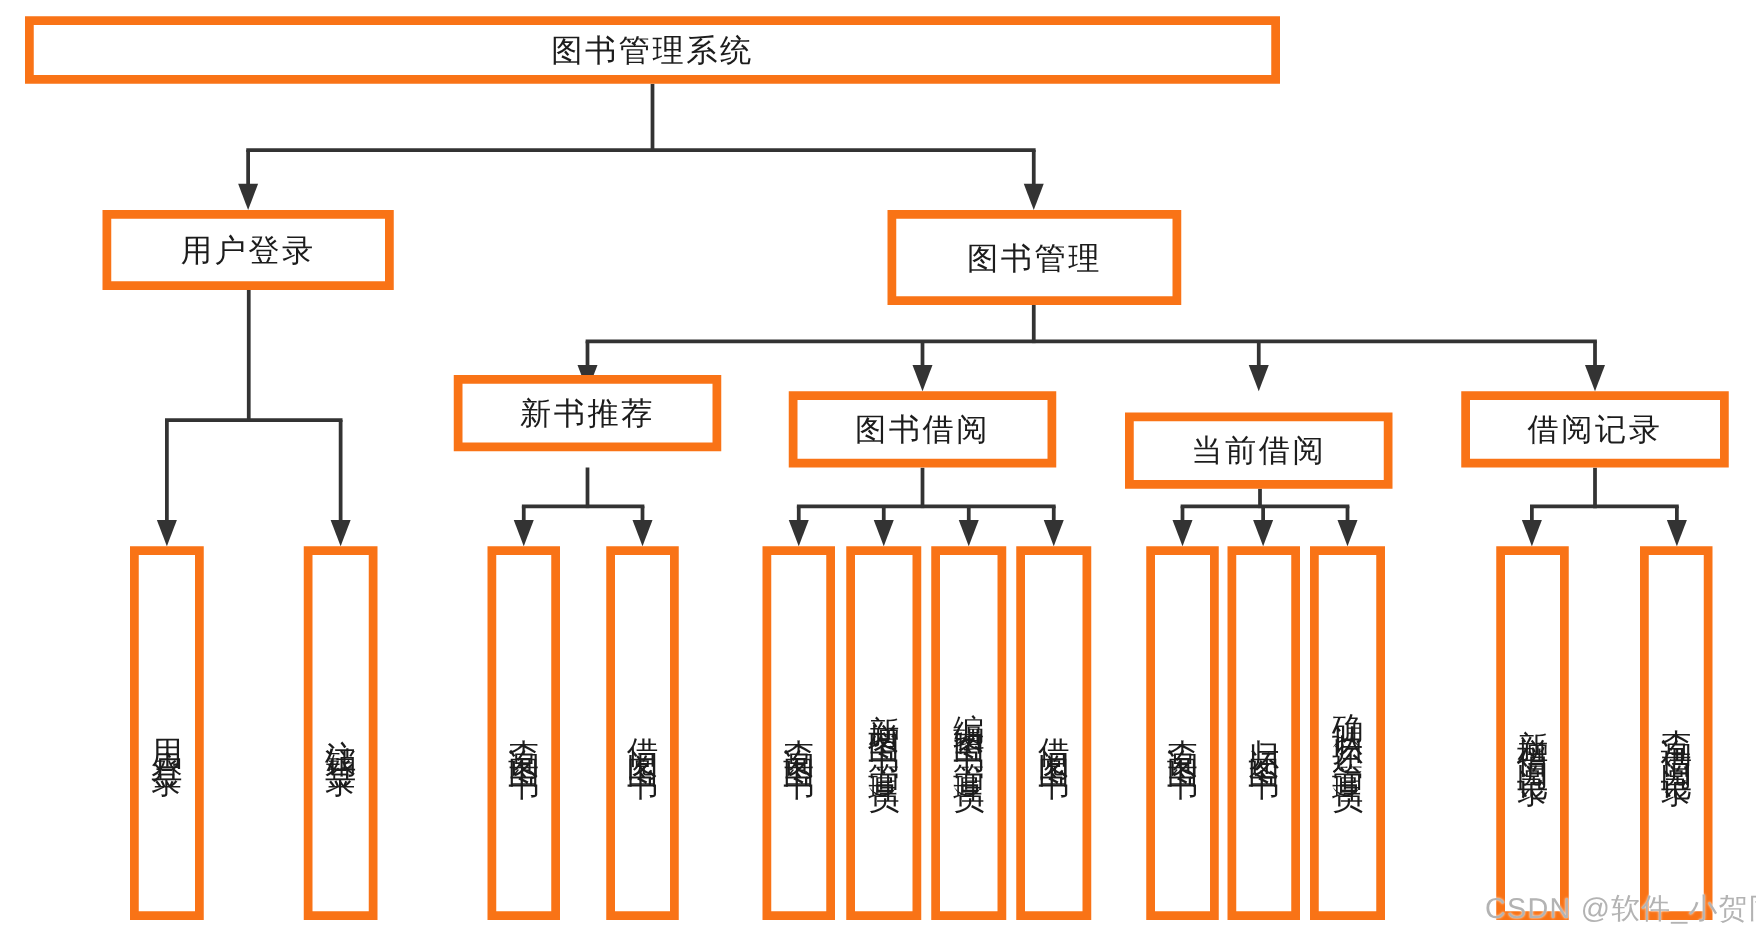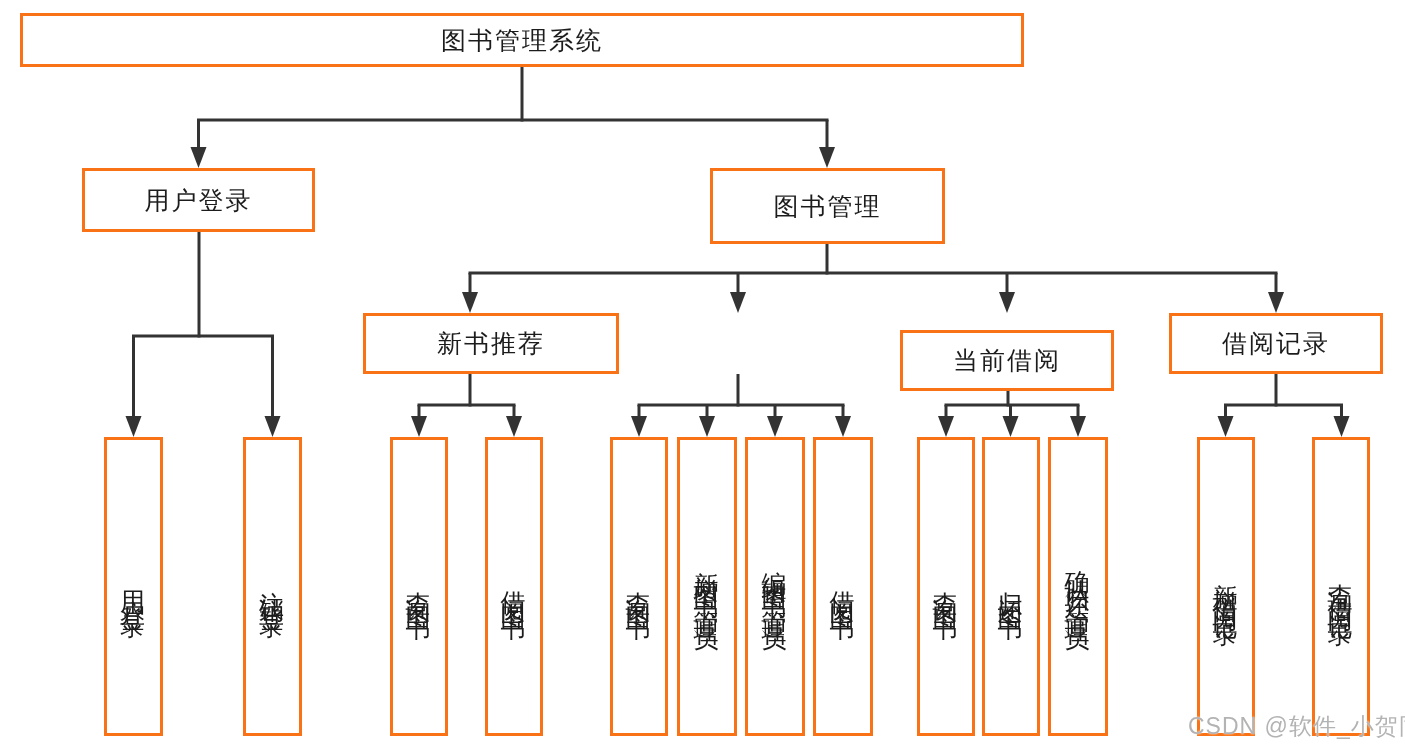--- a/index.html
+++ b/index.html
@@ -8,41 +8,41 @@
     width:1405px;height:747px;
     background:#ffffff;
     font-family:"Liberation Sans","DejaVu Sans",sans-serif;
     overflow:hidden;
   }
   #connectors{position:absolute;left:0;top:0;width:1405px;height:747px;}
   .node{
     position:absolute;
     box-sizing:border-box;
     background:#ffffff;
-    border:3px solid #f97316;
+    border:7px solid #f97316;
     display:flex;
     align-items:center;
     justify-content:center;
     color:#1c1c1c;
     font-size:25px;
     letter-spacing:2px;
     text-align:left;
     white-space:nowrap;
   }
   .v-node{
     writing-mode:vertical-rl;
     text-orientation:mixed;
     letter-spacing:8px;
     font-size:25px;
     white-space:normal;
   }
   .root{left:20px;top:13px;width:1004px;height:54px;}
   .n-user-login{left:82px;top:168px;width:233px;height:64px;}
   .n-book-mgmt{left:710px;top:168px;width:235px;height:76px;}
-  .n-newbook{left:363px;top:313px;width:256px;height:61px;}
+  .n-newbook{left:363px;top:300px;width:214px;height:61px;}
   .n-bookborrow{left:631px;top:313px;width:214px;height:61px;}
   .n-currentborrow{left:900px;top:330px;width:214px;height:61px;}
   .n-borrowrecords{left:1169px;top:313px;width:214px;height:61px;}
   .leaf{top:437px;height:299px;}
   .l-1{left:104px;width:59px;}
   .l-2{left:243px;width:59px;}
   .l-3{left:390px;width:58px;}
   .l-4{left:485px;width:58px;}
   .l-5{left:610px;width:58px;}
   .l-6{left:677px;width:60px;}
@@ -136,20 +136,21 @@
       <polygon points="1333.5,416 1349.5,416 1341.5,437"></polygon>
     </g>
   </svg>
 
   <div class="node root">图书管理系统</div>
 
   <div class="node n-user-login">用户登录</div>
   <div class="node n-book-mgmt">图书管理</div>
 
   <div class="node n-newbook">新书推荐</div>
+  <div class="node n-bookborrow">图书借阅</div>
   <div class="node n-currentborrow">当前借阅</div>
   <div class="node n-borrowrecords">借阅记录</div>
 
   <div class="node v-node leaf l-1">用户登录</div>
   <div class="node v-node leaf l-2">注销登录</div>
 
   <div class="node v-node leaf l-3">查询图书</div>
   <div class="node v-node leaf l-4">借阅图书</div>
 
   <div class="node v-node leaf l-5">查询图书</div>

